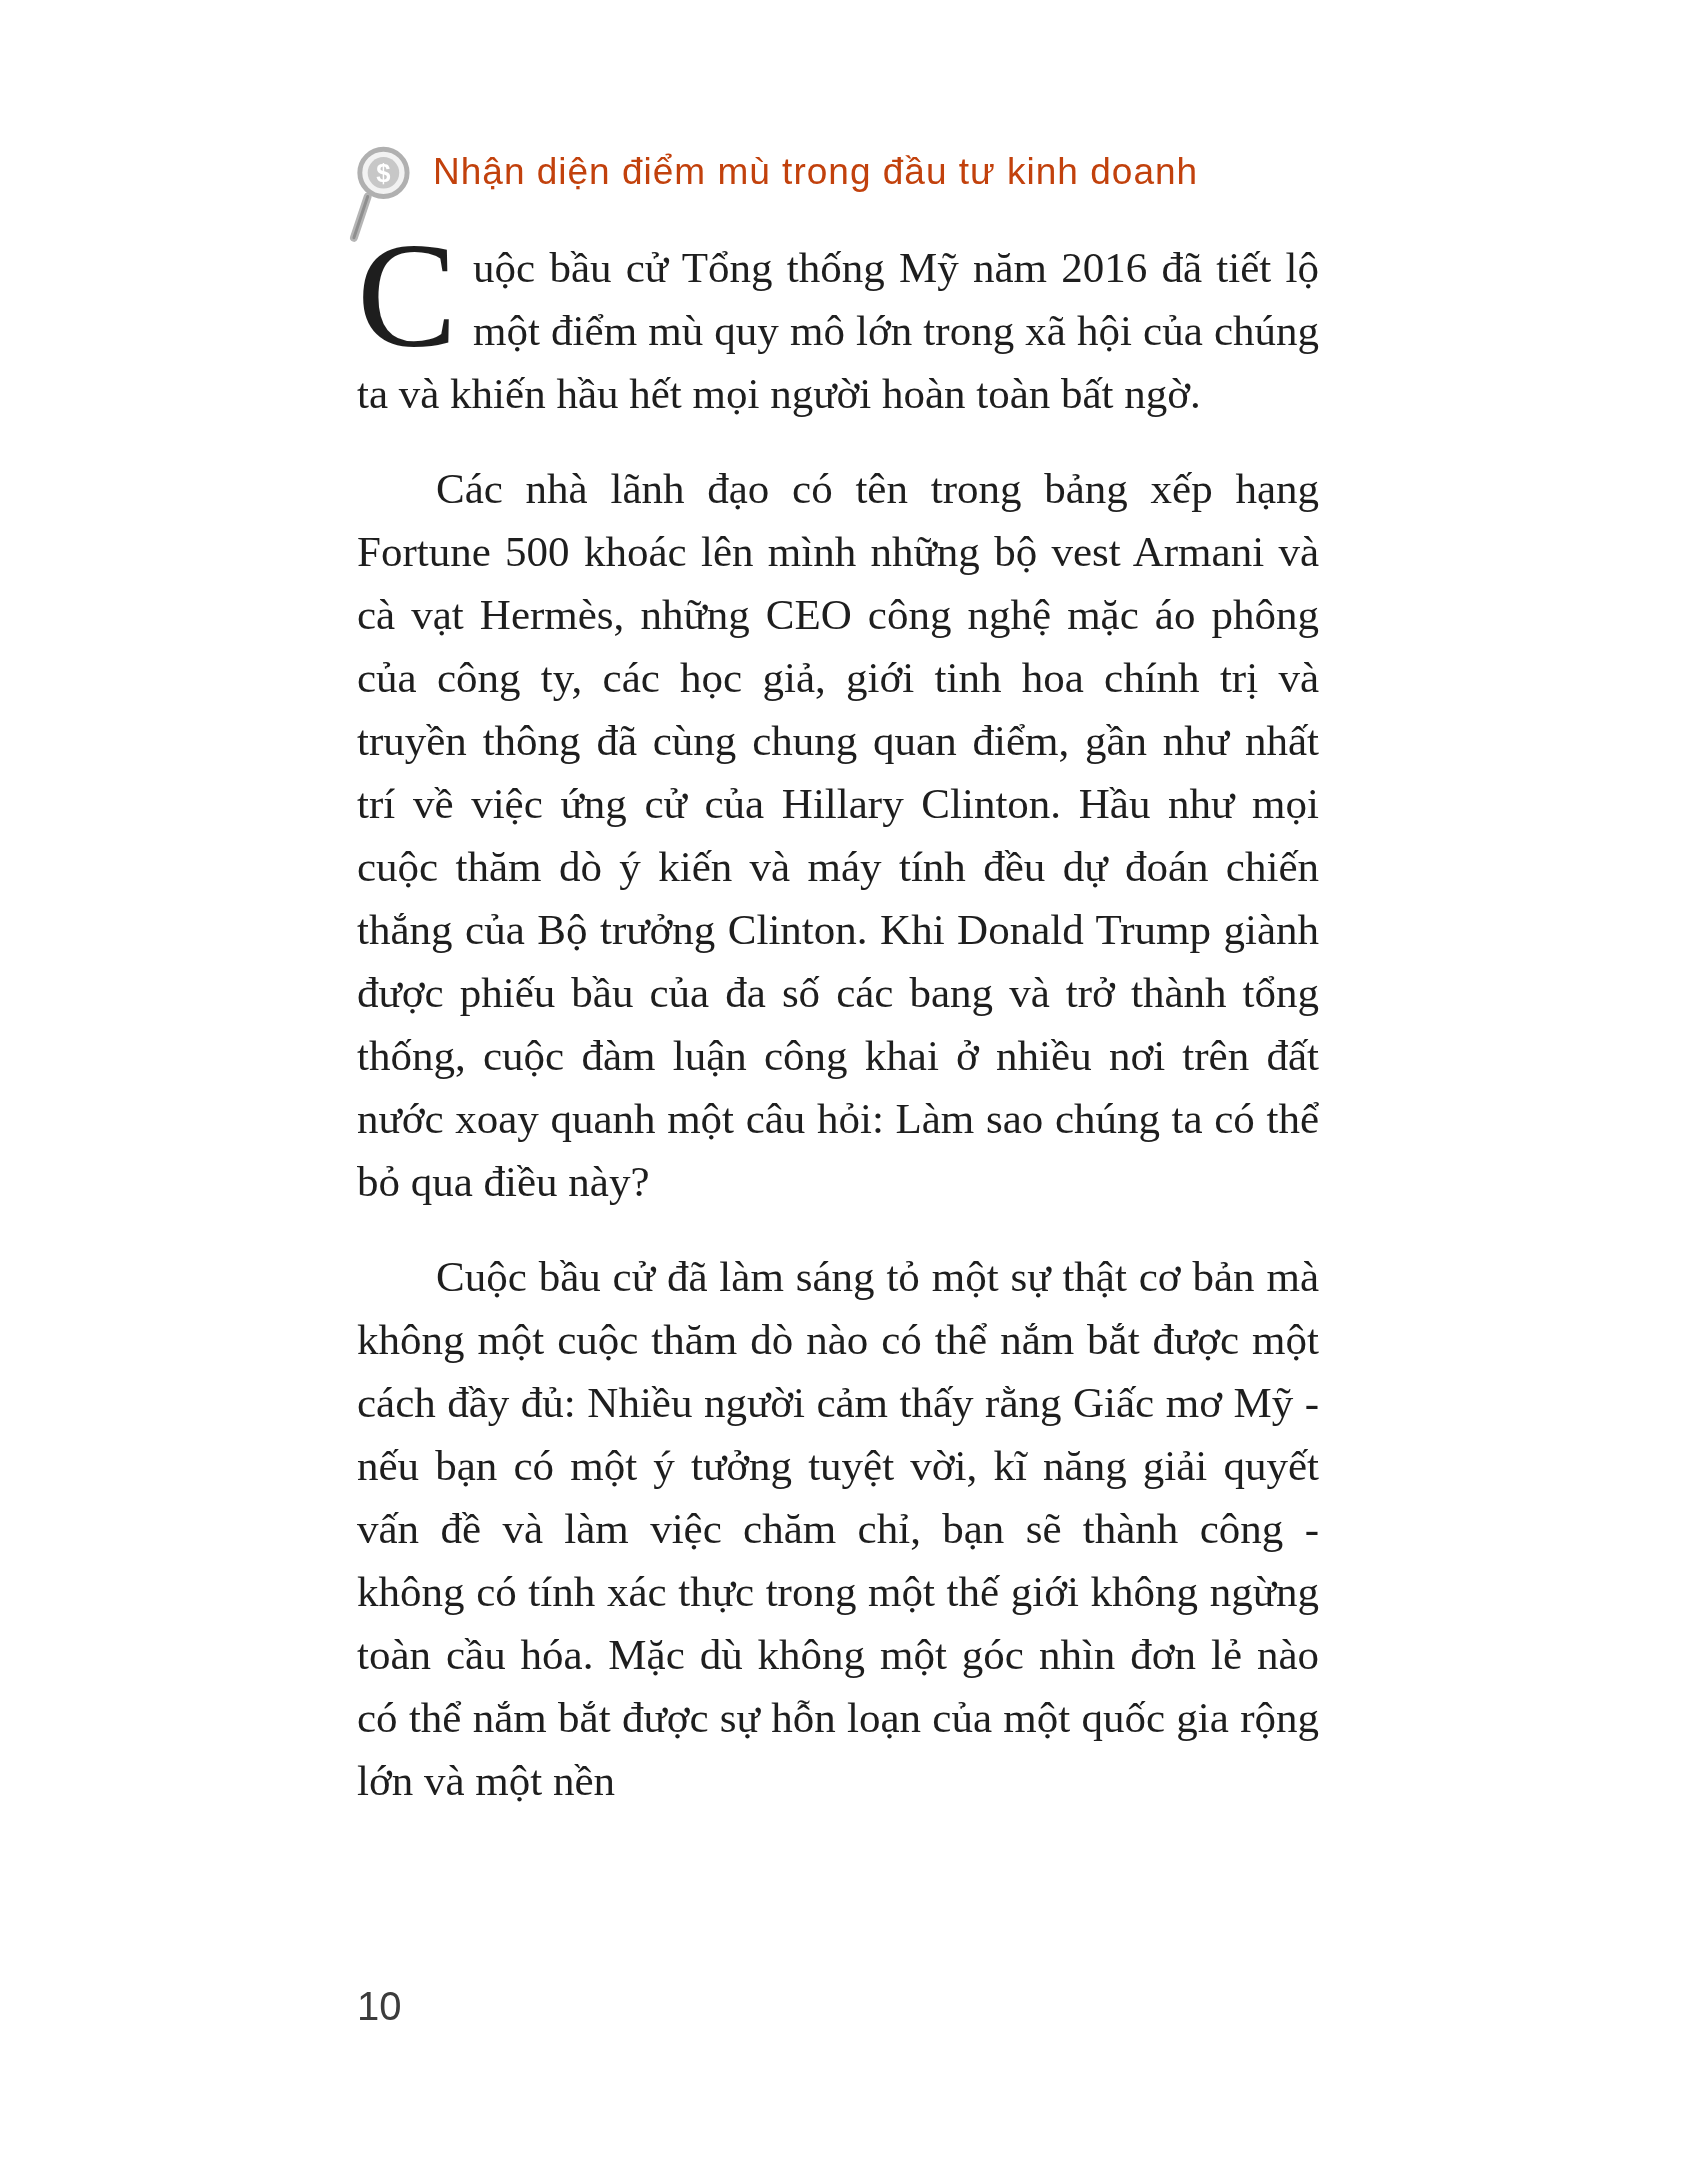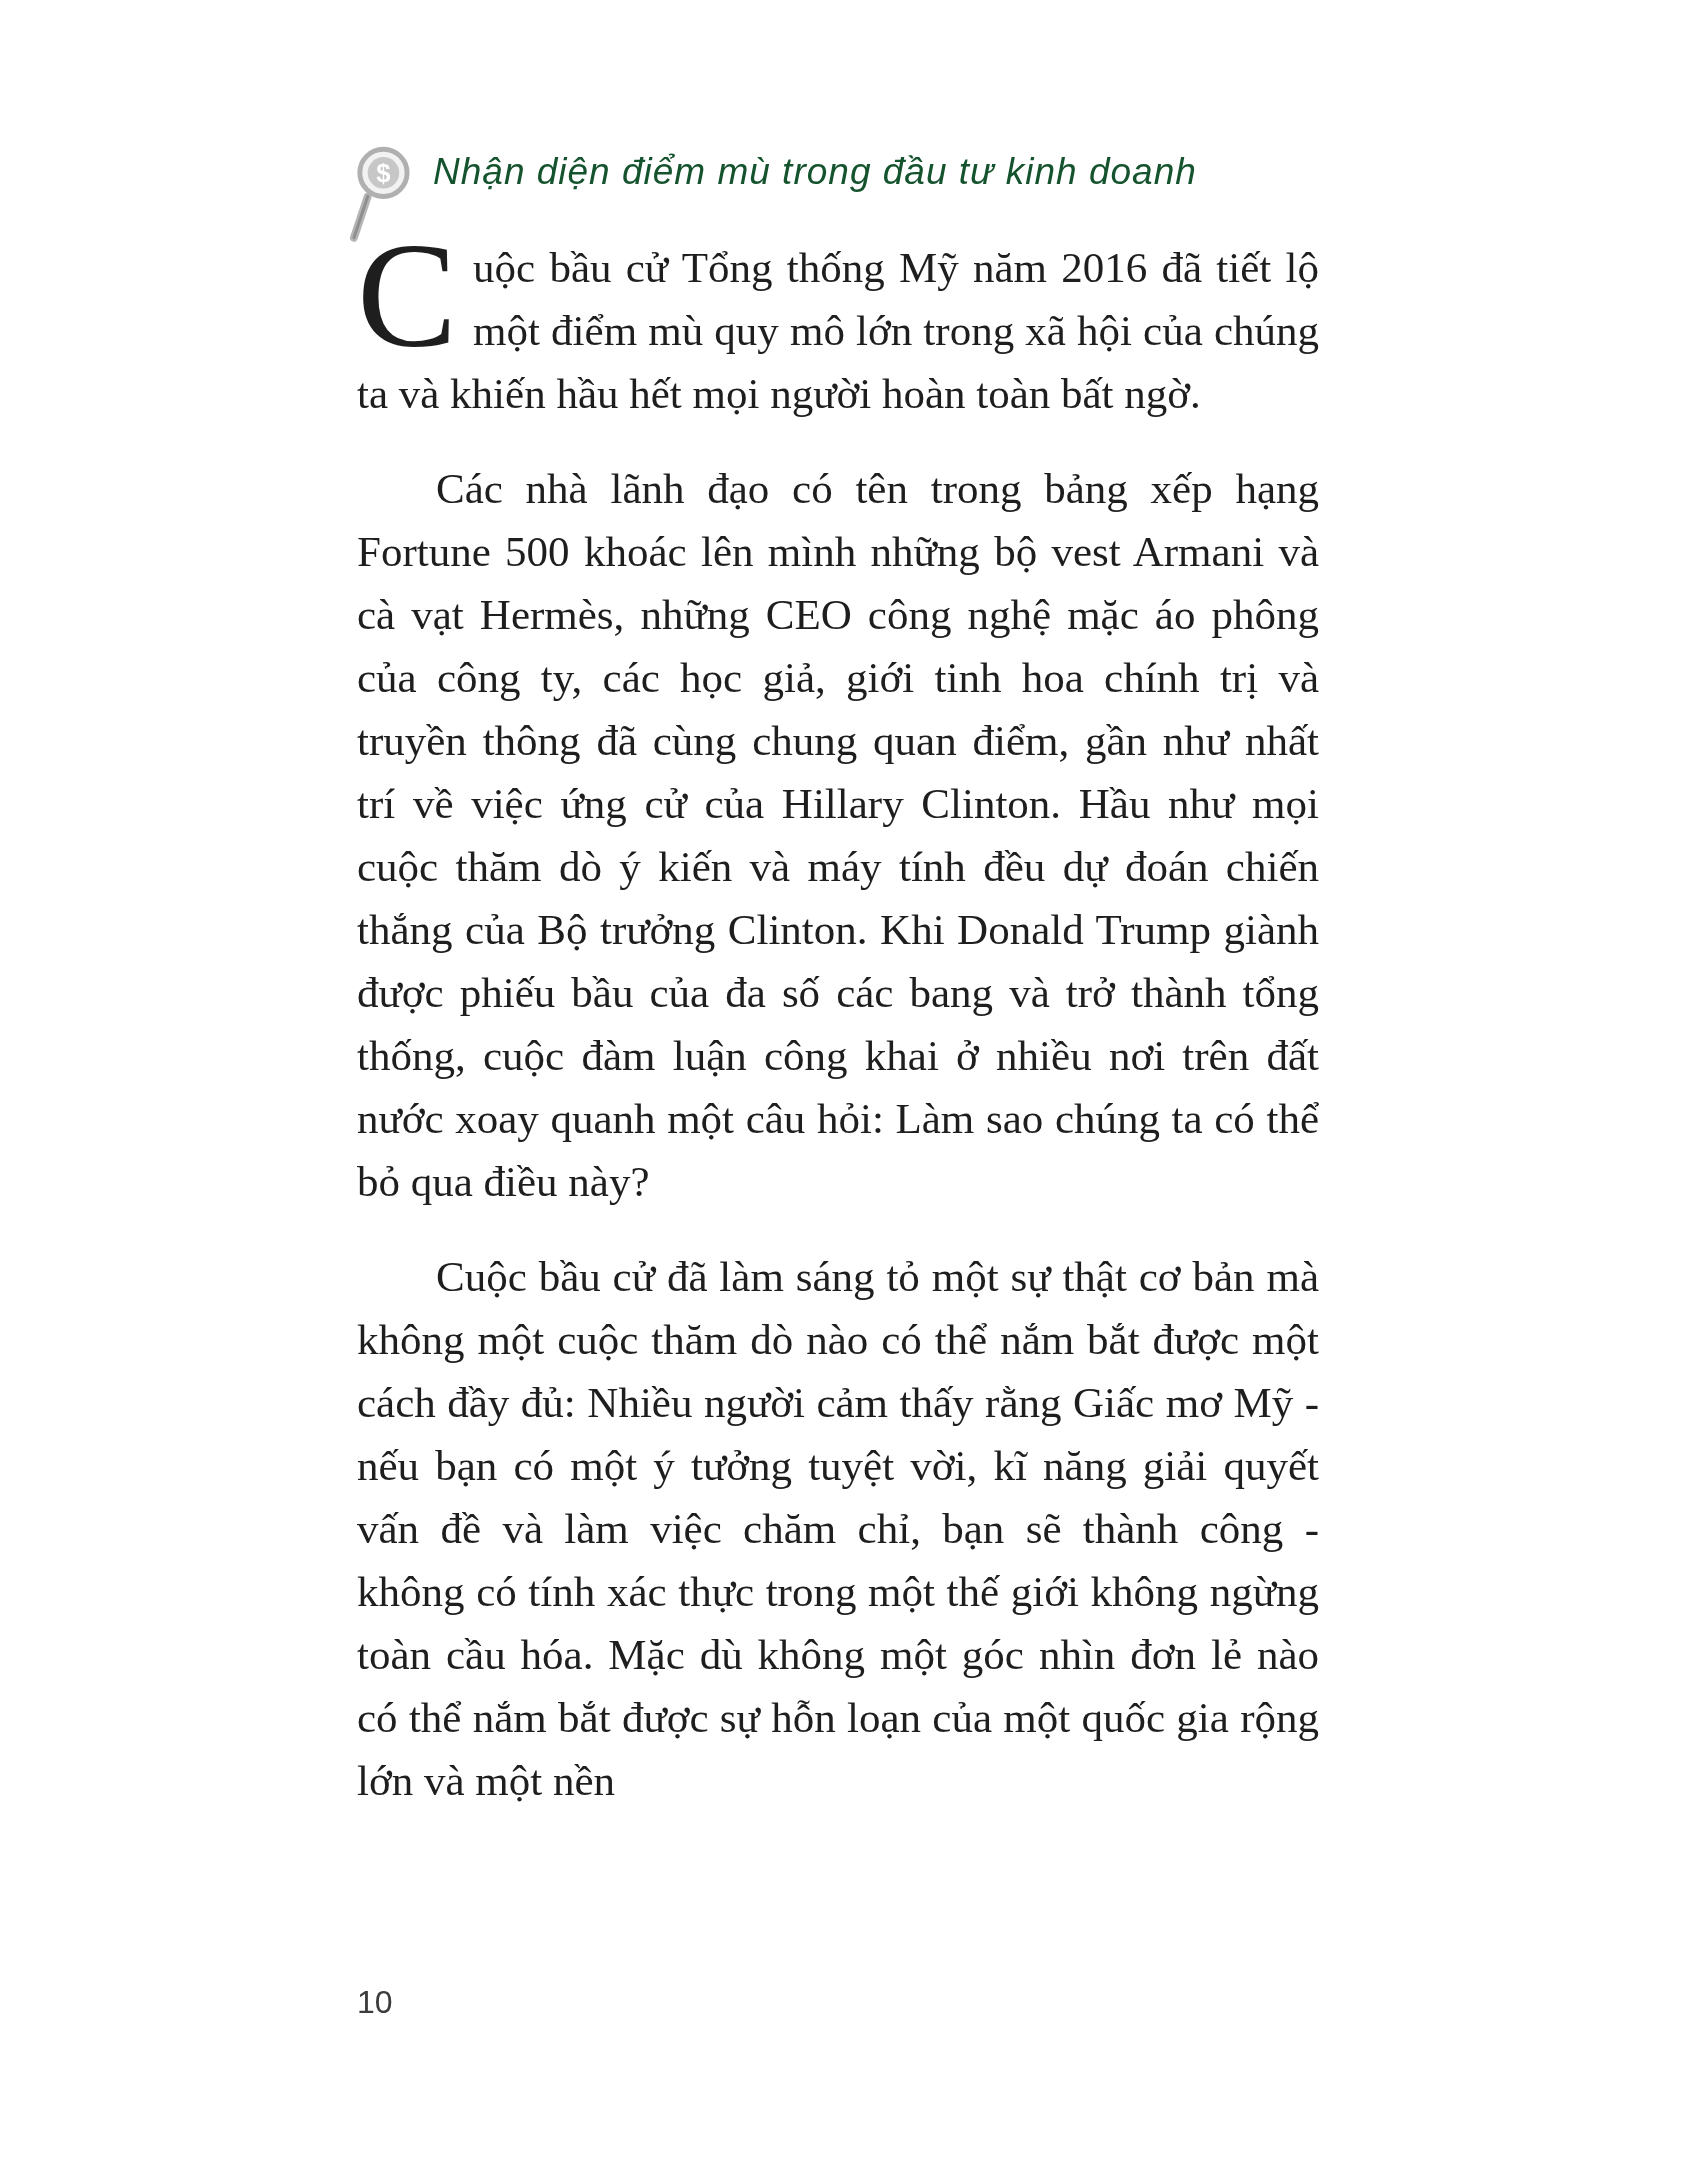--- a/index.html
+++ b/index.html
@@ -25,24 +25,23 @@
     gap: 20px;
   }
   .header-icon {
     width: 65px;
     height: 99px;
     flex: 0 0 auto;
     margin-top: 18px;
   }
   .header-title {
     font-family: "Liberation Sans", "DejaVu Sans", sans-serif;
-    font-style: italic;
     font-size: 37px;
     letter-spacing: 1px;
-    color: #14532d;
+    color: #c2410c;
     white-space: nowrap;
     transform: translateY(-14px);
     text-align: right;
   }
   .content {
     position: absolute;
     left: 357px;
     top: 236px;
     width: 962px;
     font-size: 43px;
@@ -61,21 +60,21 @@
     line-height: 107px;
     padding: 6px 16px 0 0;
     color: #1e1e1e;
     font-family: "Liberation Serif", "DejaVu Serif", serif;
   }
   .folio {
     position: absolute;
     left: 357px;
     top: 1984px;
     font-family: "Liberation Sans", "DejaVu Sans", sans-serif;
-    font-size: 32px;
+    font-size: 40px;
     color: #3c3c3c;
   }
 </style>
 </head>
 <body>
 
 <div class="page">
 
   <div class="running-header">
     <svg class="header-icon" viewBox="0 0 66 100" xmlns="http://www.w3.org/2000/svg">

